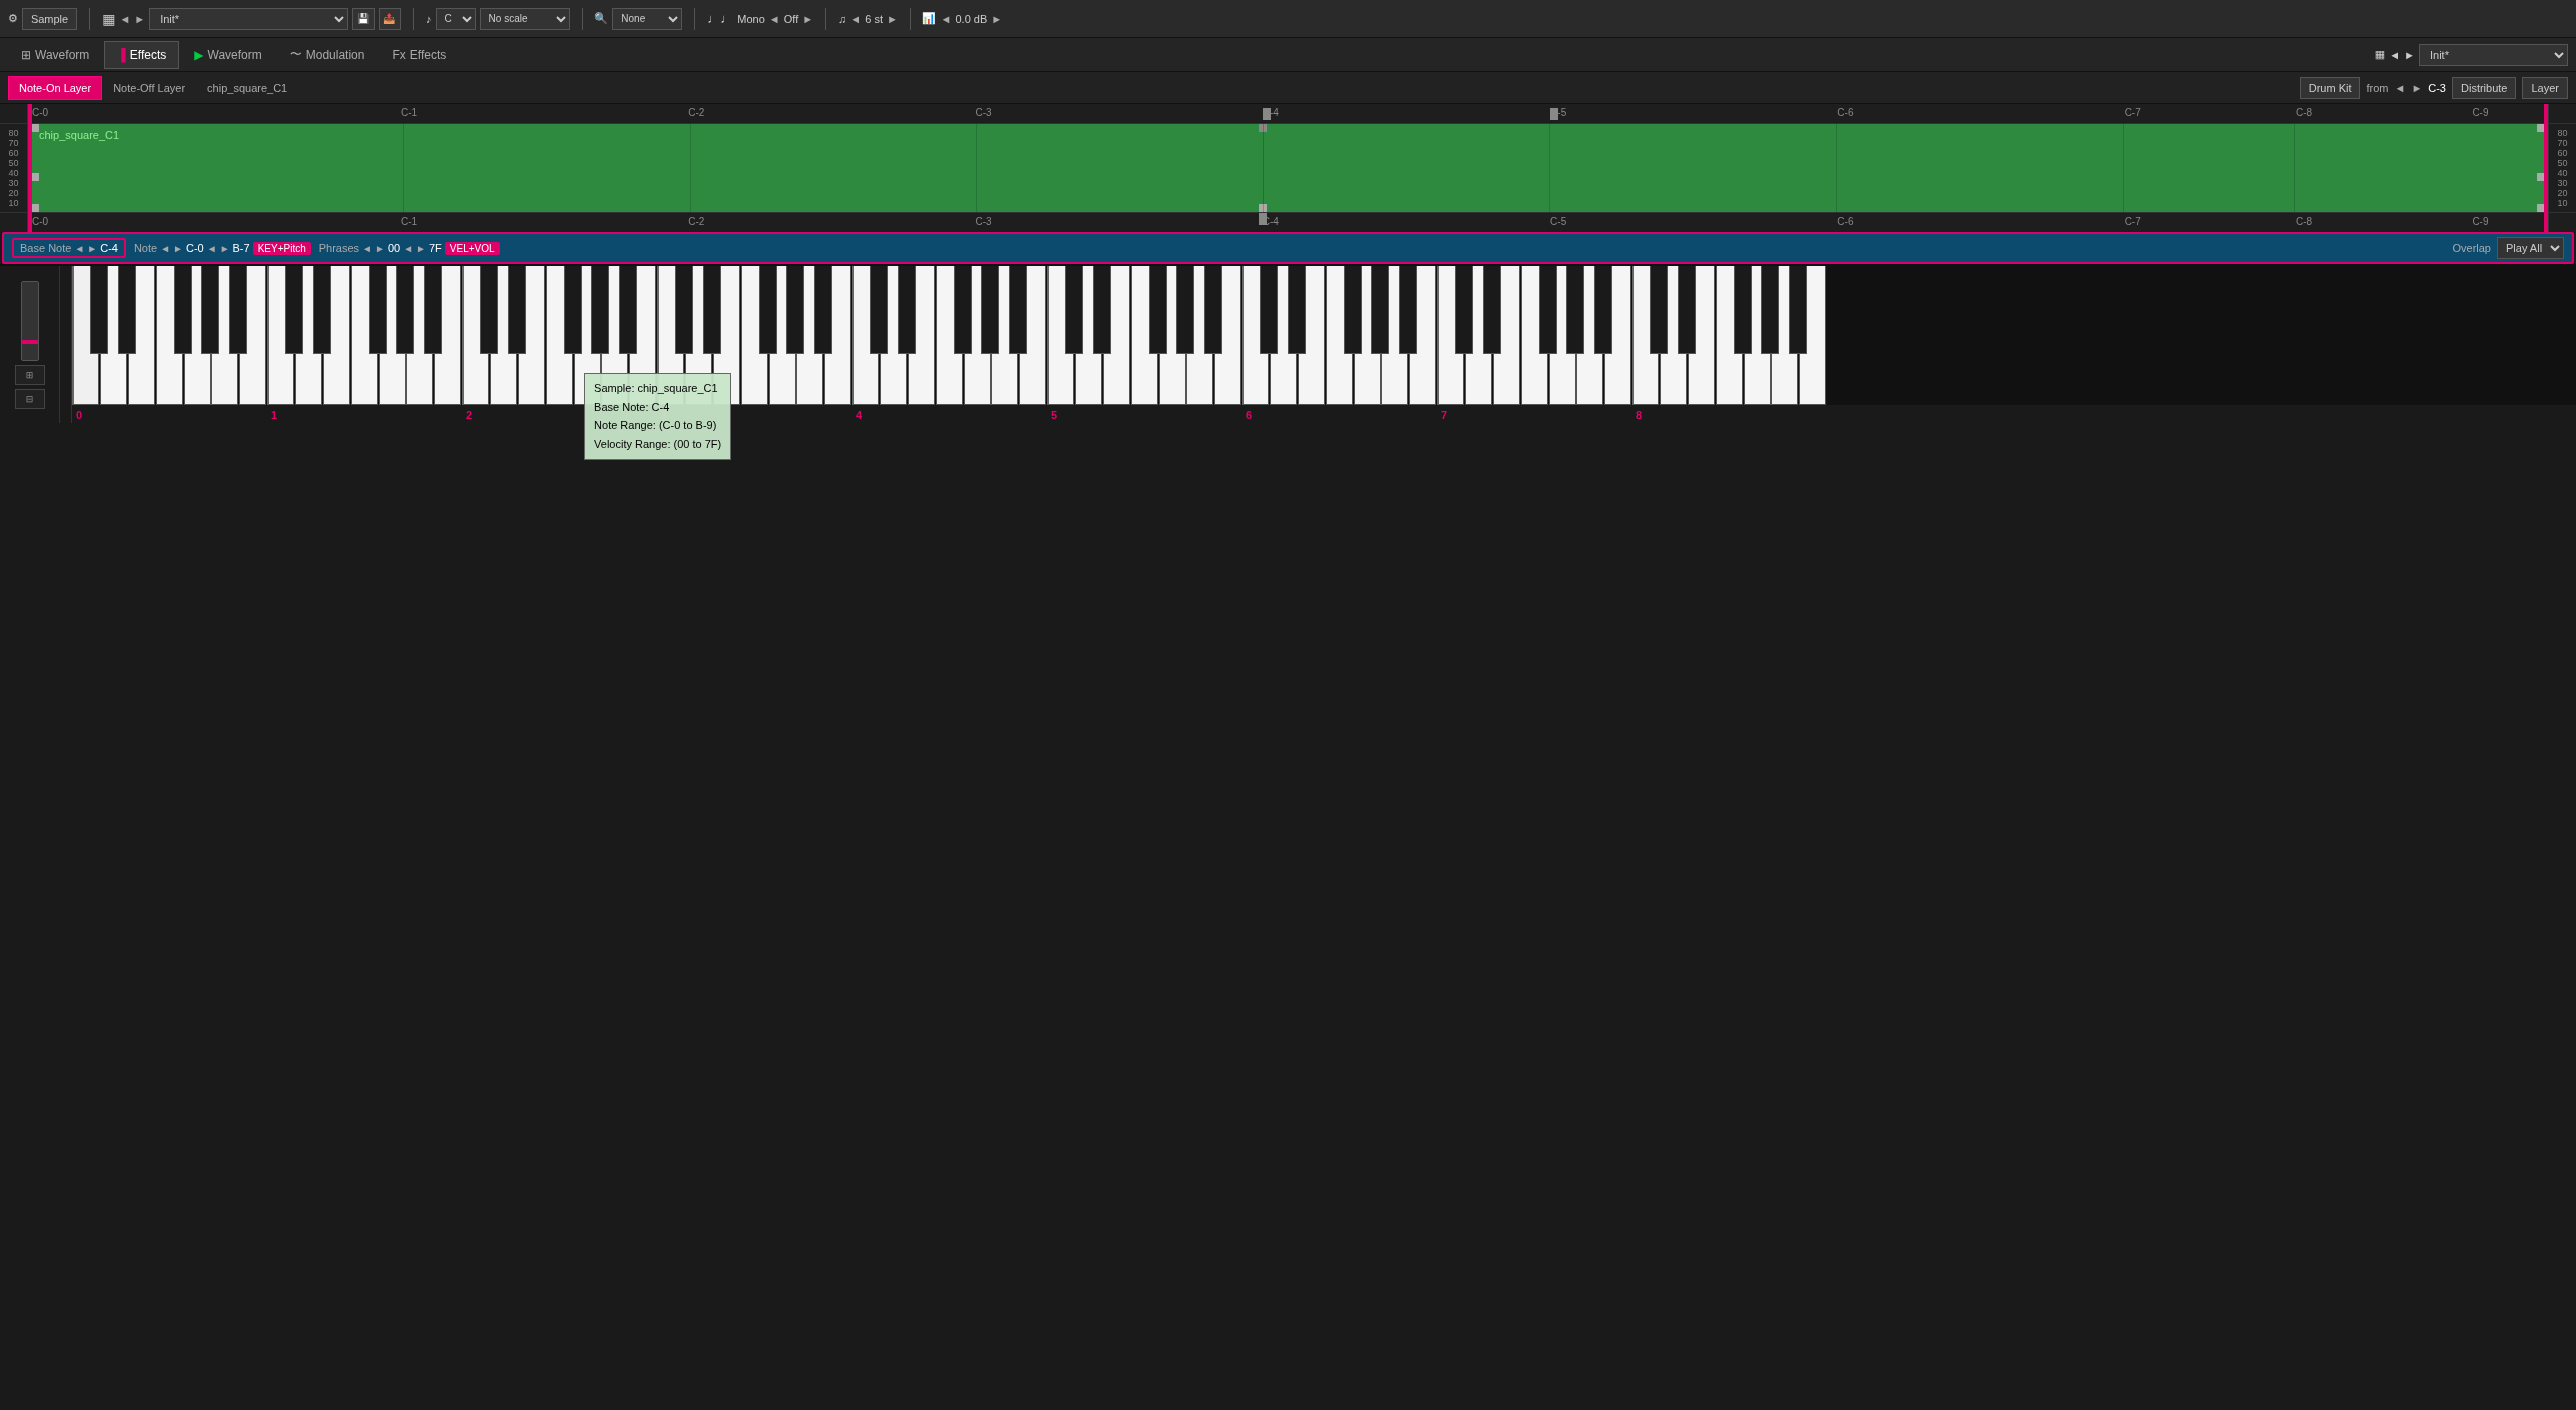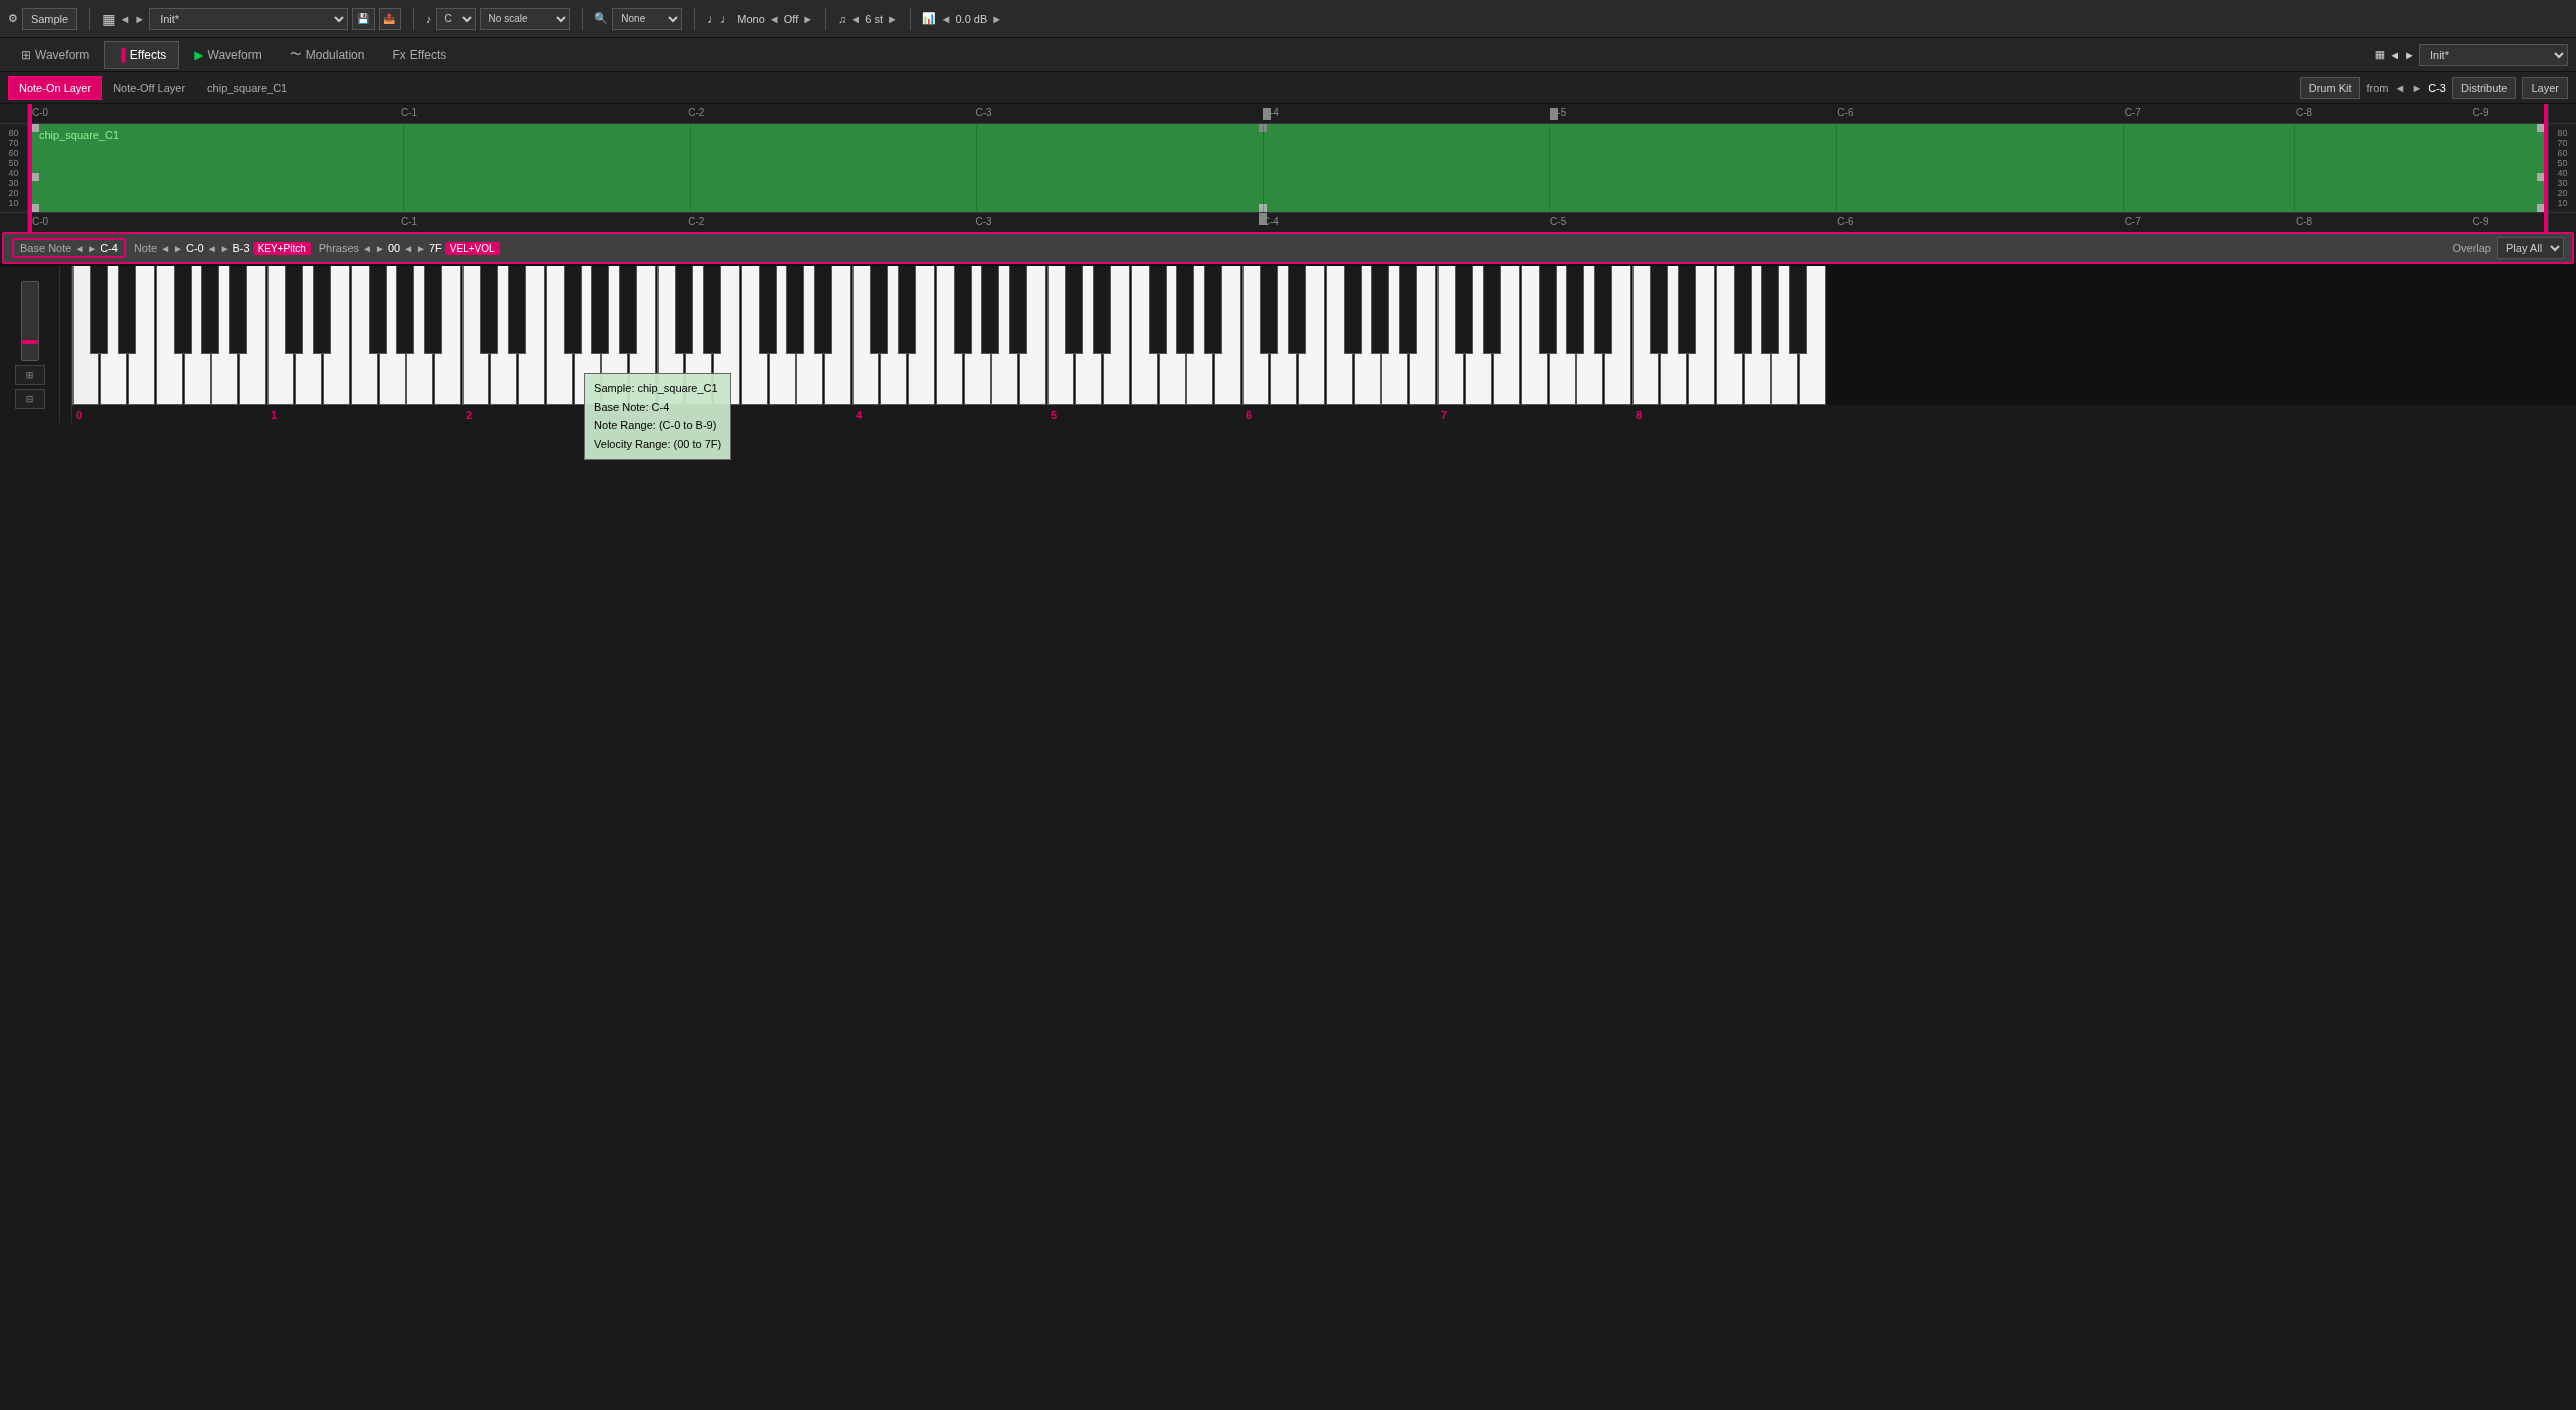--- a/index.html
+++ b/index.html
@@ -138,21 +138,21 @@
       height: 22px;
       display: flex;
       align-items: center;
       gap: 3px;
     }
 
     
     .bottom-controls {
       display: flex;
       align-items: center;
-      background: #404040;
+      background: #0c4a6e;
       height: 32px;
       padding: 0 8px;
       border-top: 1px solid #111;
       gap: 8px;
     }
     .ctrl-group {
       display: flex;
       align-items: center;
       gap: 3px;
     }
@@ -416,21 +416,21 @@
     <span style="color:#fff;font-size:11px;">C-4</span>
   </div>
 
   <div class="ctrl-group">
     <span style="color:#aaa;font-size:11px;">Note</span>
     <span style="cursor:pointer;color:#aaa;font-size:10px;">◄</span>
     <span style="cursor:pointer;color:#aaa;font-size:10px;">►</span>
     <span style="color:#fff;font-size:11px;">C-0</span>
     <span style="cursor:pointer;color:#aaa;font-size:10px;">◄</span>
     <span style="cursor:pointer;color:#aaa;font-size:10px;">►</span>
-    <span style="color:#fff;font-size:11px;">B-3</span>
+    <span style="color:#fff;font-size:11px;">B-7</span>
     <span style="background:#e0006a;color:#fff;font-size:10px;padding:1px 5px;border-radius:2px;cursor:pointer;">KEY+Pitch</span>
   </div>
 
   <div class="ctrl-group">
     <span style="color:#aaa;font-size:11px;">Phrases</span>
     <span style="cursor:pointer;color:#aaa;font-size:10px;">◄</span>
     <span style="cursor:pointer;color:#aaa;font-size:10px;">►</span>
     <span style="color:#fff;font-size:11px;">00</span>
     <span style="cursor:pointer;color:#aaa;font-size:10px;">◄</span>
     <span style="cursor:pointer;color:#aaa;font-size:10px;">►</span>

